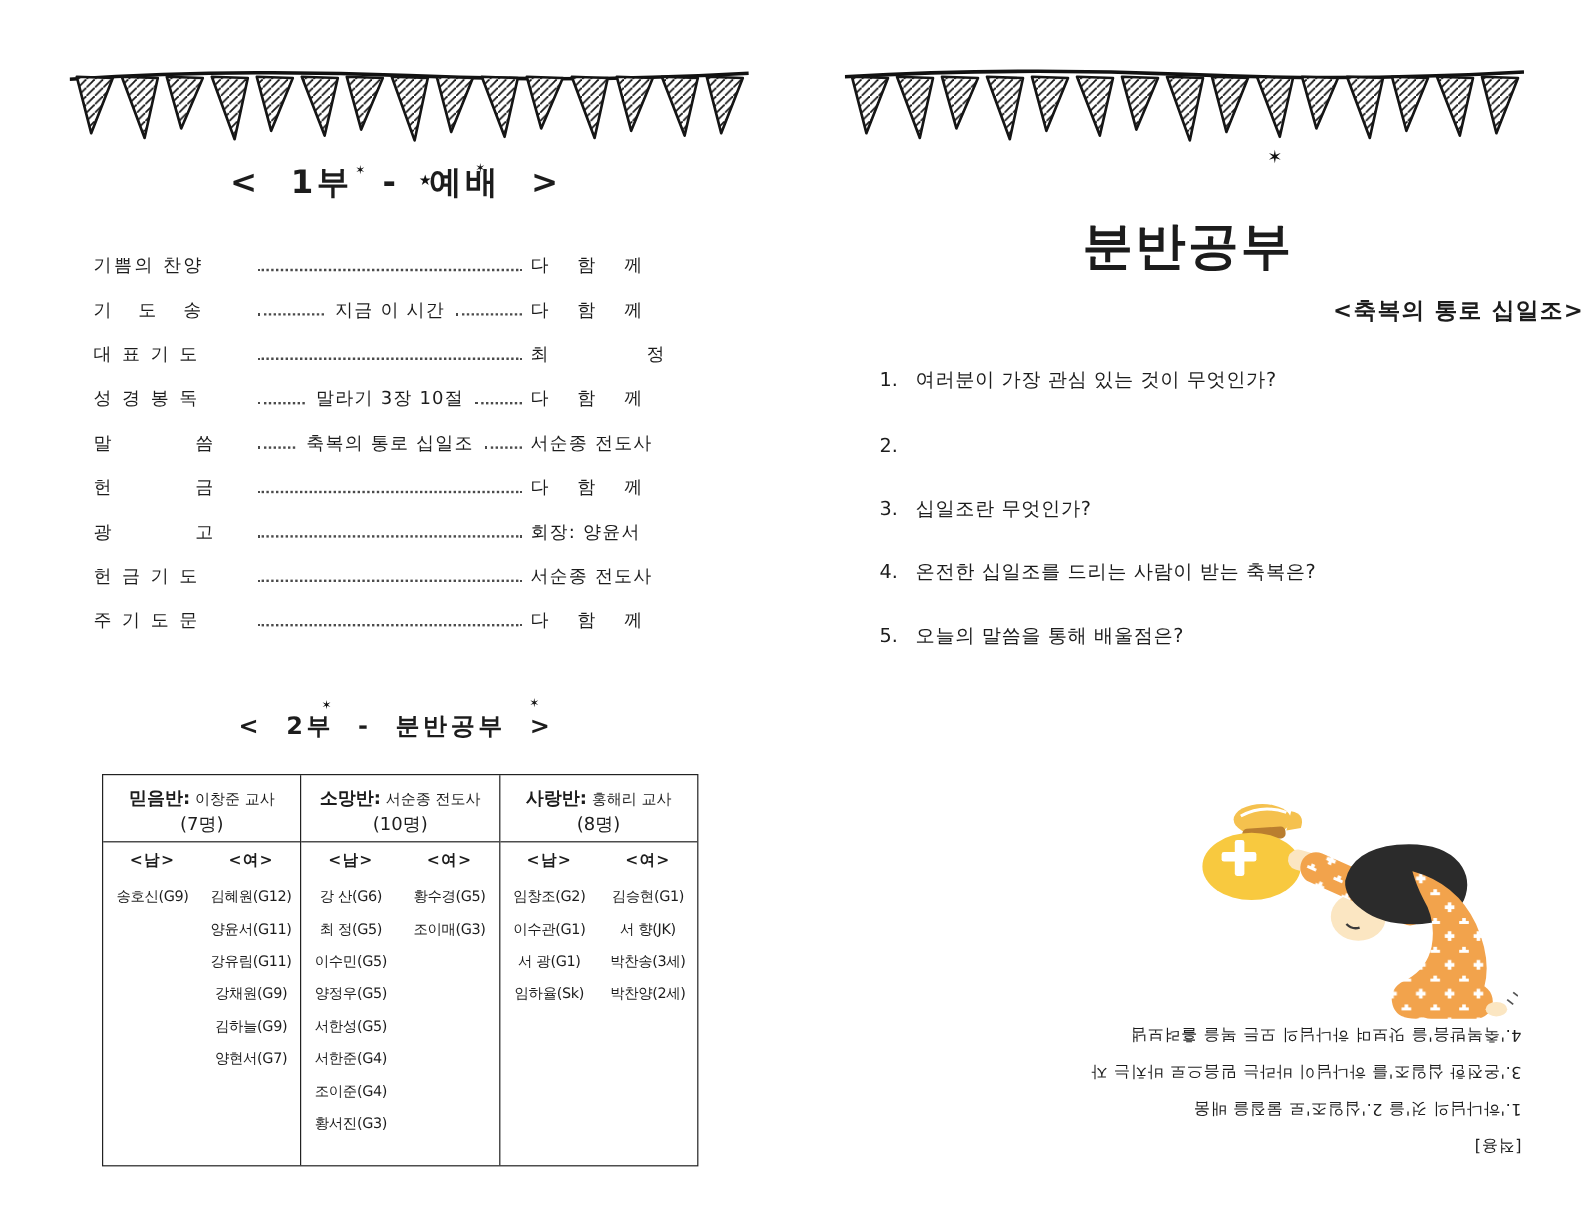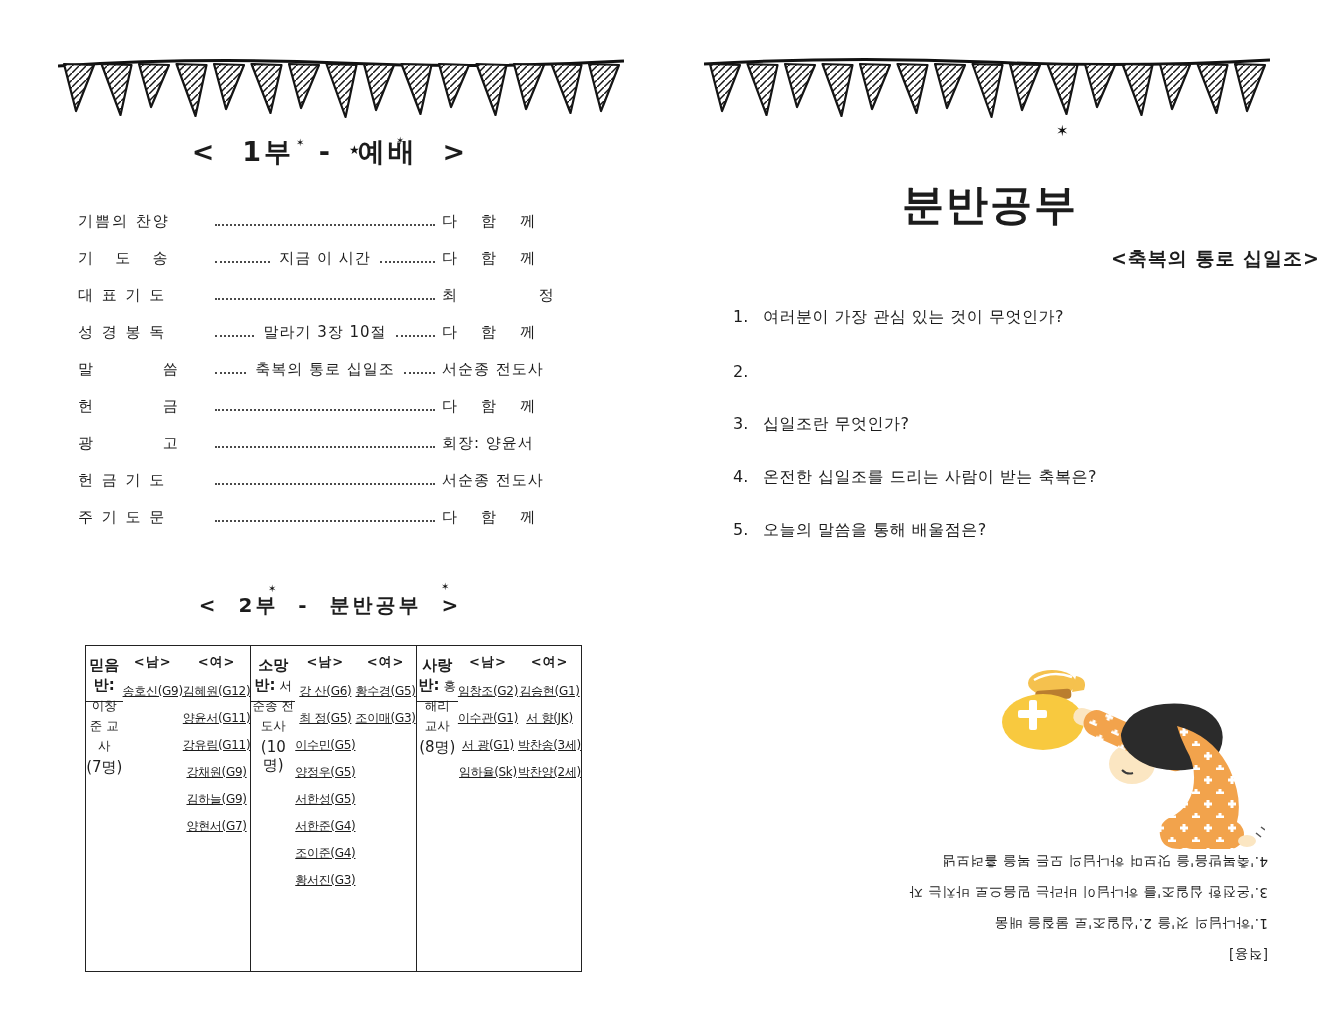--- a/index.html
+++ b/index.html
@@ -25,30 +25,30 @@
   .worship{position:absolute;left:78px;top:203px;width:514px;}
   .w-row{display:flex;align-items:center;height:37px;font-size:15px;}
   .w-label{width:130px;white-space:pre;letter-spacing:2px;}
   .w-dots{flex:1;border-bottom:2.2px dotted #4a4a4a;margin:0 7px;transform:translateY(3px);}
   .w-mid{white-space:pre;padding:0 2px;letter-spacing:1px;}
   .w-right{width:150px;white-space:pre;letter-spacing:1px;}
 
   
   .table{position:absolute;left:85px;top:645px;width:497px;height:327px;
          border:1.6px solid #222;display:flex;box-sizing:border-box;}
-  .t-col{flex:1;border-right:1.6px solid #222;display:flex;flex-direction:row;min-width:0;}
+  .t-col{flex:1;border-right:1.6px solid #222;display:flex;flex-direction:column;min-width:0;}
   .t-col:last-child{border-right:none;}
   .t-head{height:56px;border-bottom:1.6px solid #222;text-align:center;padding-top:9px;box-sizing:border-box;}
   .t-cls{font-weight:bold;font-size:15px;}
   .t-teacher{font-size:12.5px;}
   .t-count{font-size:15px;margin-top:3px;}
   .t-body{flex:1;display:flex;}
   .t-sub{flex:1;text-align:center;}
   .t-subhead{height:32px;line-height:32px;font-size:13px;font-weight:bold;letter-spacing:1px;}
-  .t-name{line-height:27px;font-size:12px;white-space:pre;letter-spacing:-0.3px;text-decoration:underline;}
+  .t-name{line-height:27px;font-size:12px;white-space:pre;letter-spacing:-0.3px;}
 
   
   #right-title{position:absolute;left:660px;top:136px;width:660px;text-align:center;
                font-size:42px;font-weight:bold;letter-spacing:2px;margin-top:41px;}
   #right-subtitle{position:absolute;left:660px;top:246px;width:660px;text-align:right;
                   font-size:19px;font-weight:bold;letter-spacing:1px;}
   .questions{position:absolute;left:733px;top:302px;width:540px;font-size:16px;}
   .q{display:flex;margin-bottom:25px;}
   .q-num{width:30px;line-height:30px;flex:none;}
   .q-text{white-space:pre-line;line-height:30px;letter-spacing:0.5px;}

